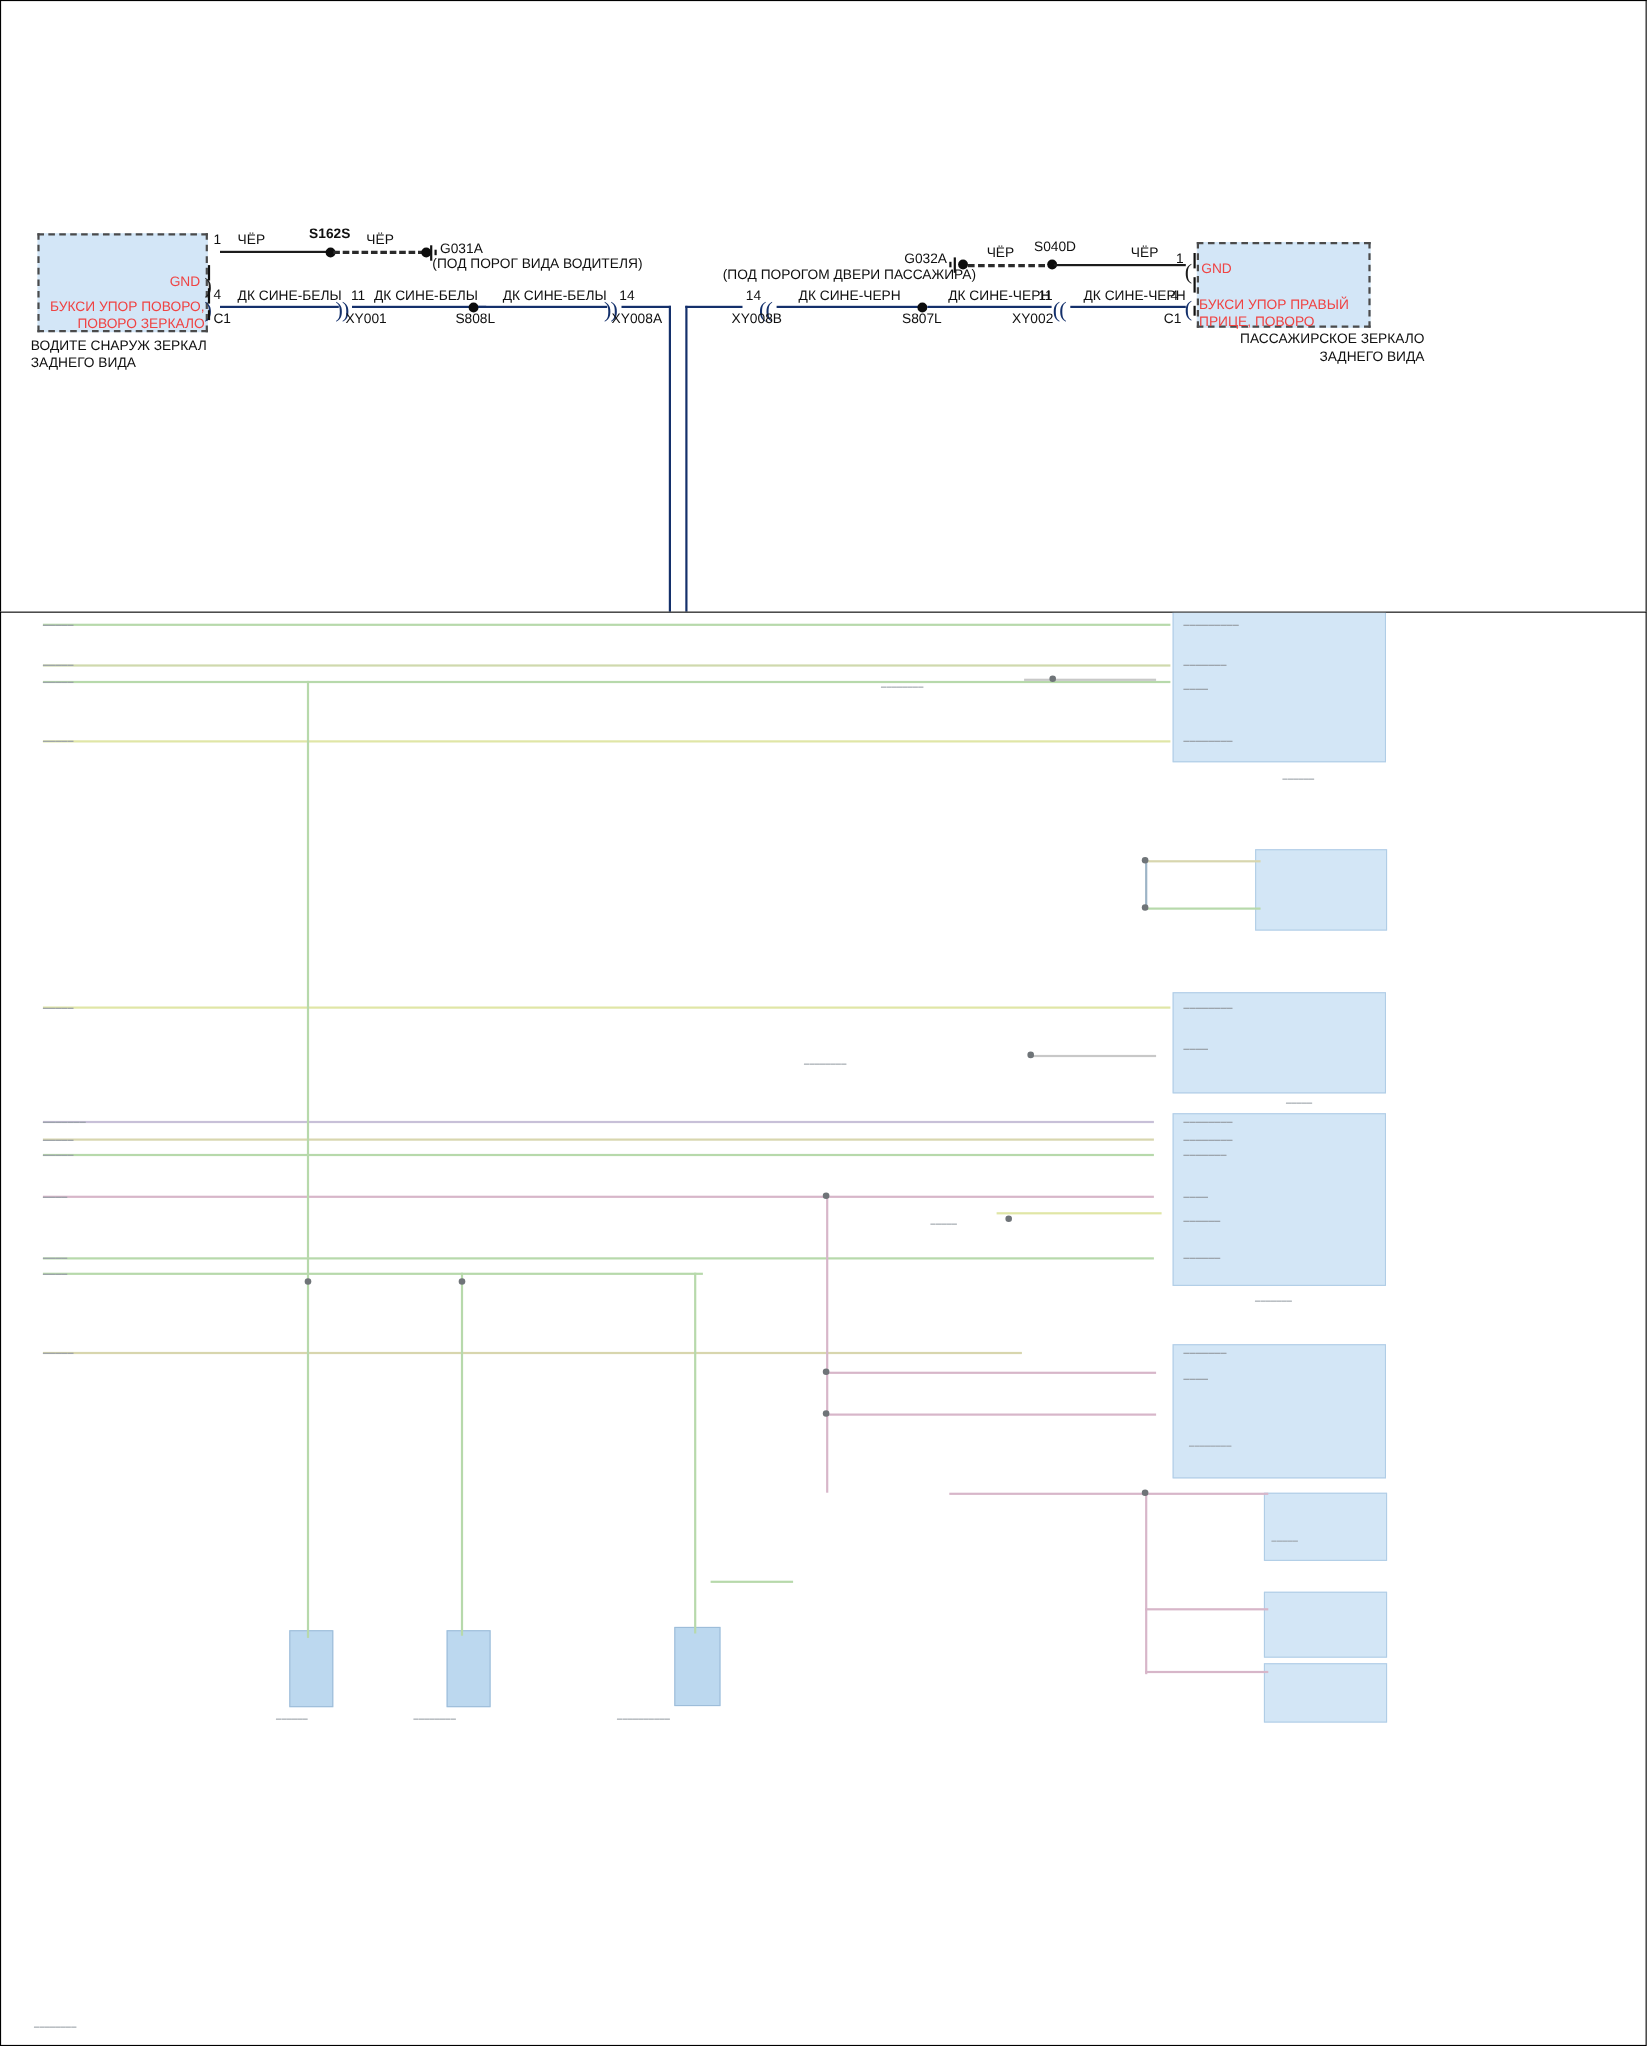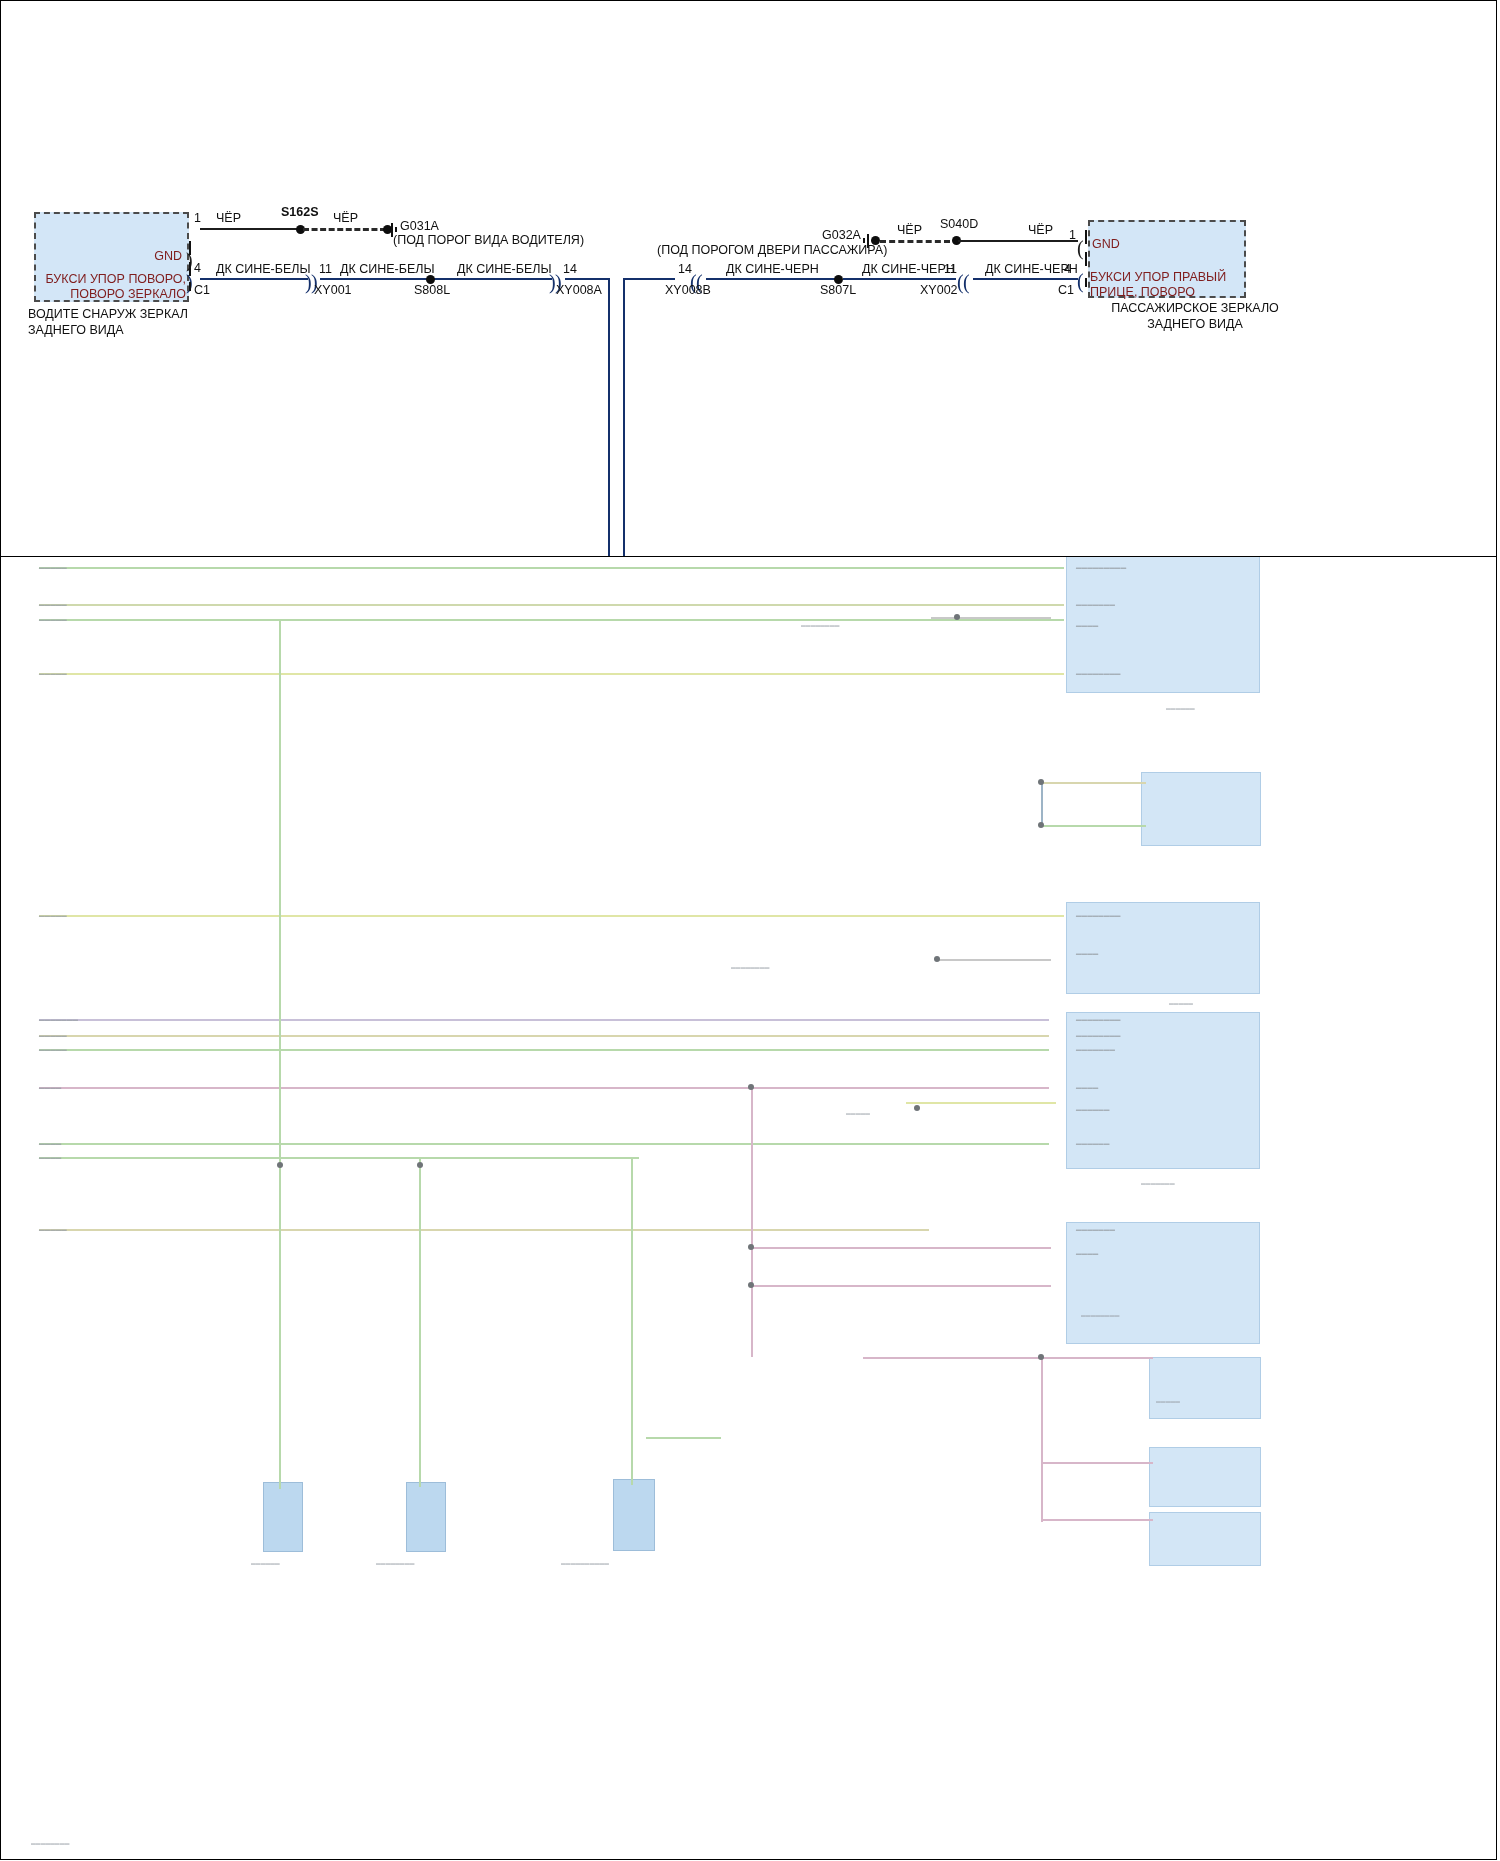--- a/index.html
+++ b/index.html
@@ -35,21 +35,21 @@
   
   .comp-box{
     position:absolute;
     background:#d3e6f7;
     border:2px dashed #4b4b4b;
     box-sizing:border-box;
   }
   .comp-label{
     position:absolute;
     font-size:12.5px;
-    color:#7f1d1d;
+    color:#ef4444;
     line-height:15px;
     text-align:right;
     white-space:pre-line;
   }
   .comp-caption{
     position:absolute;
     font-size:12.5px;
     color:#101010;
     line-height:16px;
     white-space:pre-line;
@@ -222,21 +222,21 @@
 
   <div class="wire blue" style="left:565px; top:278px; width:45px;"></div>
   <div class="wire blue vert" style="left:608px; top:278px; height:280px; width:2px;"></div>
 
   <div class="comp-box" style="left:1088px; top:220px; width:158px; height:78px;"></div>
 
   <div class="comp-label" style="left:1092px; top:237px; width:60px; text-align:left;">GND</div>
 
   <div class="comp-label" style="left:1090px; top:270px; width:156px; text-align:left;"><span>БУКСИ УПОР ПРАВЫЙ</span><br><span>ПРИЦЕ, ПОВОРО</span></div>
 
-  <div class="comp-caption" style="left:1095px; top:300px; width:200px; text-align:center;"><span>ПАССАЖИРСКОЕ ЗЕРКАЛО</span><br><span>ЗАДНЕГО ВИДА</span></div>
+  <div class="comp-caption" style="left:1095px; top:300px; width:200px; text-align:right;"><span>ПАССАЖИРСКОЕ ЗЕРКАЛО</span><br><span>ЗАДНЕГО ВИДА</span></div>
 
   <div class="arc blk" style="left:1077px; top:238px;">(</div>
   <div class="arc" style="left:1077px; top:271px;">(</div>
   <div class="gnd-bar" style="left:1085px; top:230px;"></div>
   <div class="gnd-bar" style="left:1085px; top:252px;"></div>
   <div class="gnd-bar small" style="left:1085px; top:278px;"></div>
 
   <div class="pin-num" style="left:1069px; top:228px;">1</div>
   <div class="pin-num" style="left:1064px; top:262px;">4</div>
   <div class="conn-name" style="left:1058px; top:283px;">C1</div>

